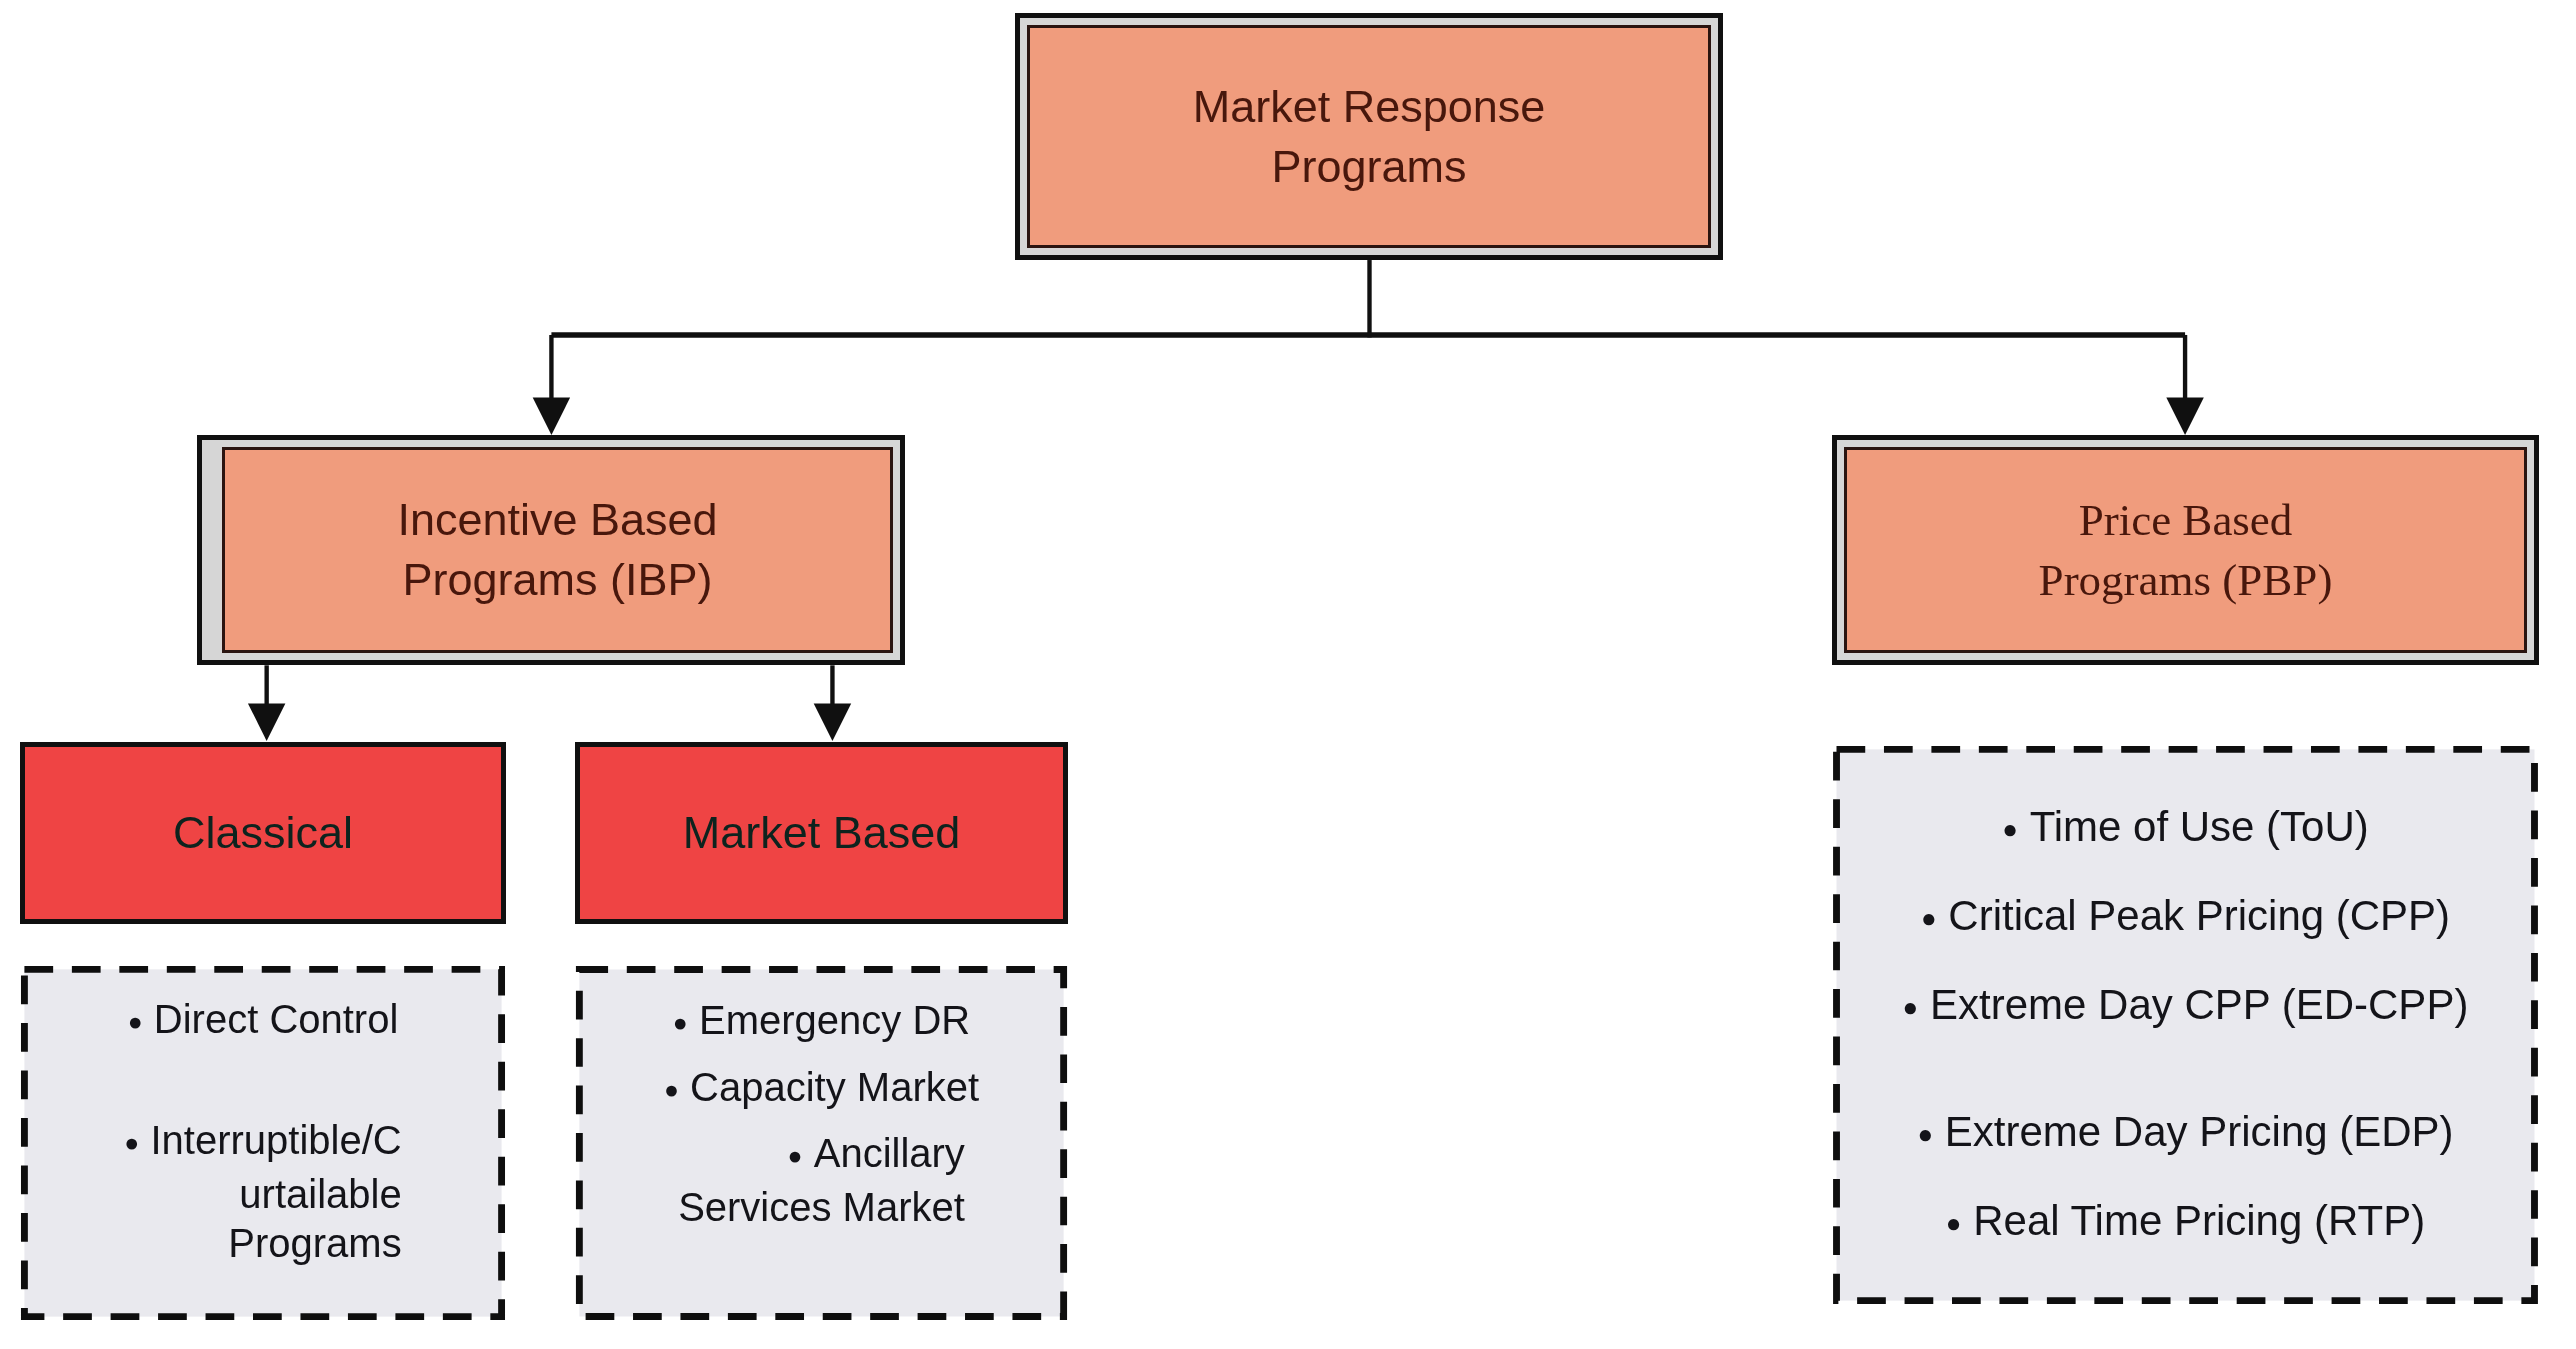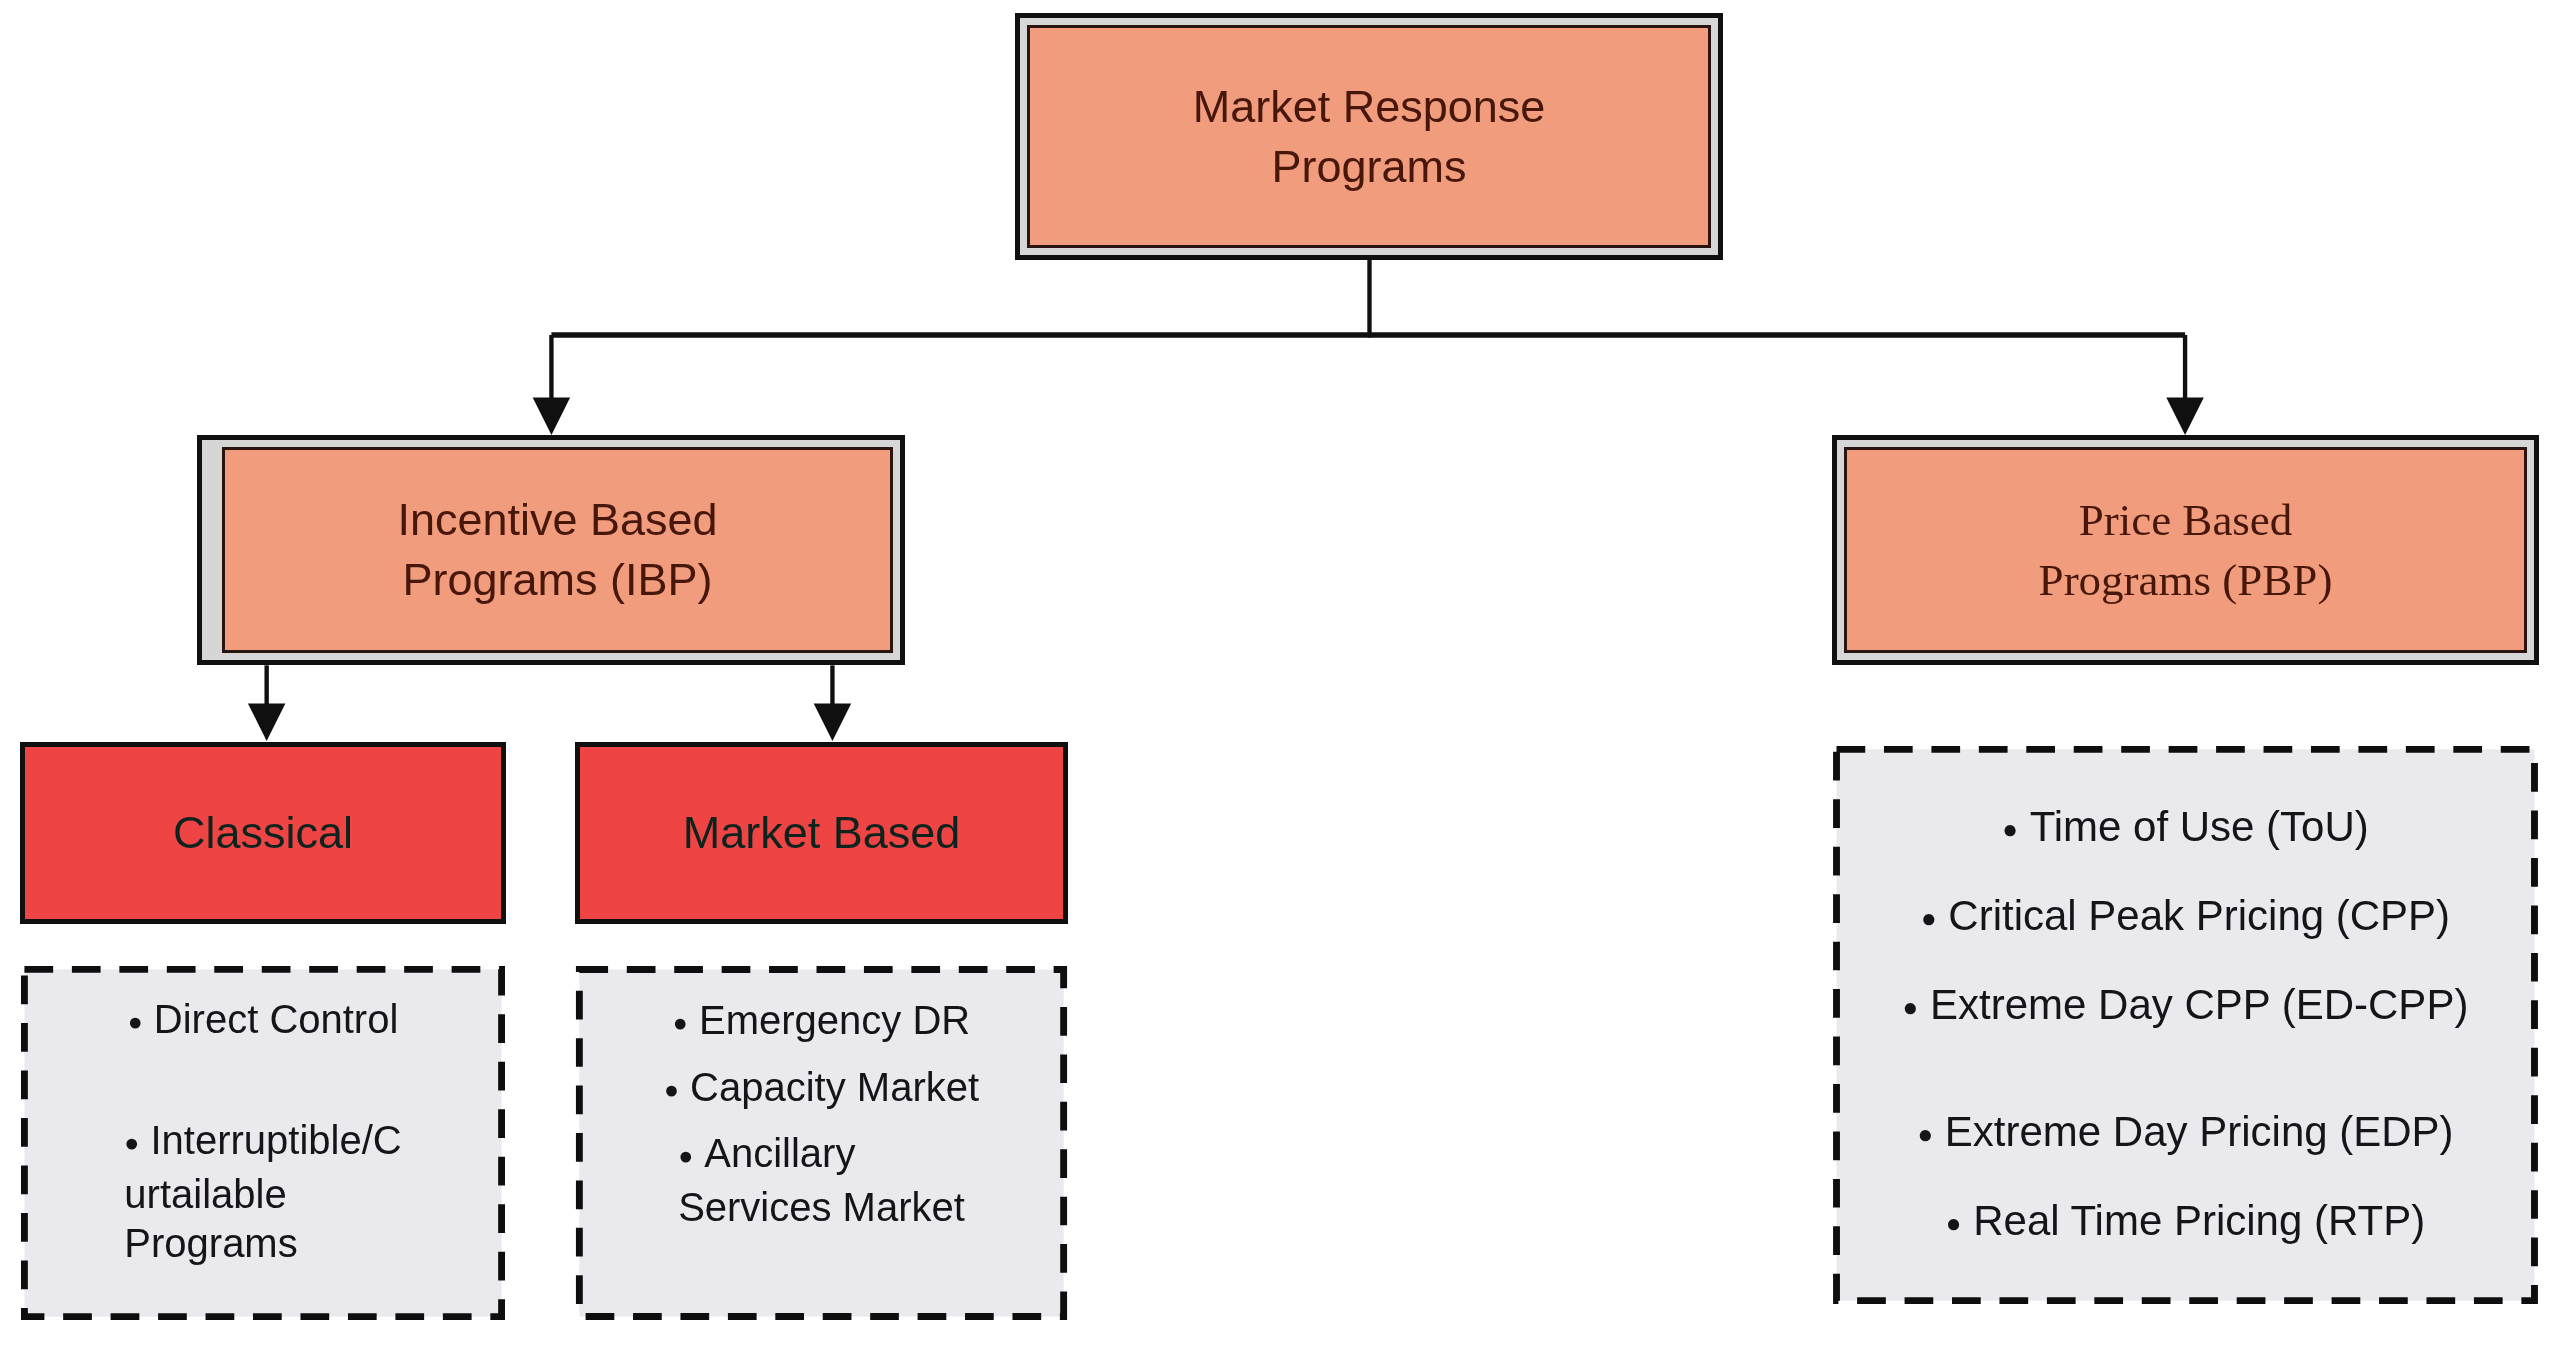--- a/index.html
+++ b/index.html
@@ -22,21 +22,21 @@
            background:#ef4444;display:flex;align-items:center;justify-content:center;
            text-align:center;}
   .cat-label{font-size:45px;color:#0d231e;}
 
   
   .dash-box{position:absolute;}
   .dash-box > svg{position:absolute;left:0;top:0;}
   .list-content{position:relative;width:100%;height:100%;display:flex;
                 flex-direction:column;align-items:center;box-sizing:border-box;
                 color:#141419;}
-  .list-item{display:flex;flex-direction:column;align-items:flex-start;}
+  .list-item{display:flex;flex-direction:column;align-items:flex-end;}
   .list-line{font-size:40px;line-height:49px;text-align:center;white-space:nowrap;}
   #pbp-list .list-line{font-size:42px;line-height:50px;}
   .bullet{font-size:0.62em;margin-right:0.45em;position:relative;top:-0.12em;}
 
   
   #classical-list .list-content{padding-top:30px;}
   #classical-list .list-item + .list-item{margin-top:67px;}
   #market-list .list-content{padding-top:31px;}
   #market-list .list-item + .list-item{margin-top:12.5px;}
   #pbp-list .list-content{padding-top:57px;}

